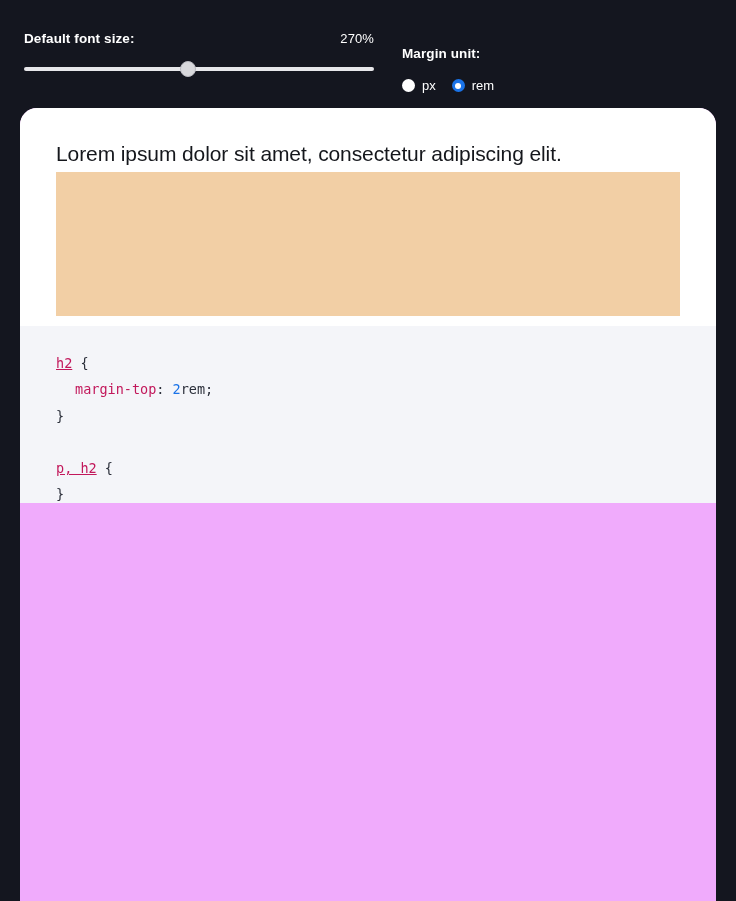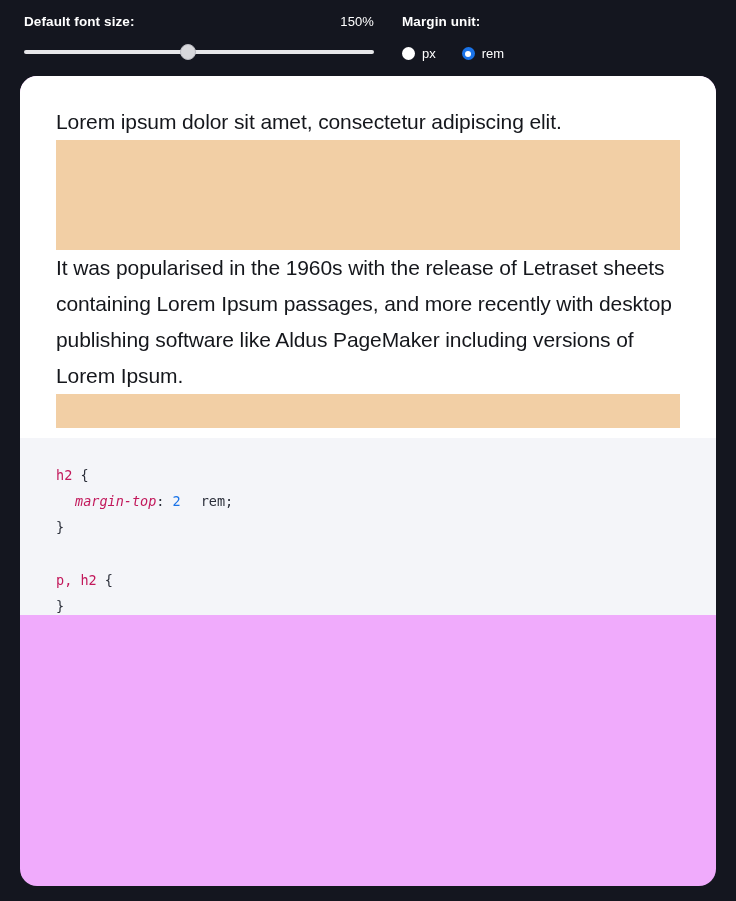--- a/index.html
+++ b/index.html
@@ -11,21 +11,21 @@
     width: 736px;
     height: 901px;
     background: #14161f;
     font-family: "Liberation Sans", sans-serif;
     overflow: hidden;
   }
 
   
   .controls {
     display: flex;
-    align-items: flex-start;
+    align-items: center;
     padding: 14px 32px 0 24px;
     color: #ffffff;
   }
   .controls-left {
     width: 350px;
     flex: 0 0 350px;
   }
   .slider-head {
     display: flex;
     justify-content: space-between;
@@ -58,31 +58,32 @@
     left: 156px;
     width: 16px;
     height: 16px;
     border-radius: 50%;
     background: #d8d8dc;
     border: 1px solid #b9b9c0;
   }
   .controls-right {
     margin-left: 28px;
     color: #ffffff;
+    margin-top: 32px;
   }
   .radio-title {
     font-size: 13.5px;
     font-weight: bold;
     letter-spacing: .1px;
   }
   .radio-row {
     margin-top: 17px;
     display: flex;
     align-items: center;
-    gap: 26px;
+    gap: 16px;
   }
   .radio-item {
     display: flex;
     align-items: center;
     gap: 7px;
     font-size: 13px;
     color: #ffffff;
   }
   .radio-dot {
     width: 13px;
@@ -145,37 +146,37 @@
   
   .code {
     background: #f4f5f9;
     padding: 24px 36px 30px 36px;
     font-family: "DejaVu Sans Mono", monospace;
     font-size: 13.5px;
     line-height: 1.95;
     color: #2b2f3a;
     height: 177px;
   }
-  .code .sel { color: #c2185b; }
-  .code .prop { color: #c2185b; font-style: italic; }
+  .code .sel { color: #c2185b; text-decoration: underline; }
+  .code .prop { color: #c2185b; }
   .code .num { color: #1a73e8; }
-  .code .unit { color: #2b2f3a; margin-left: 20px; }
+  .code .unit { color: #2b2f3a; }
   .code .punc { color: #2b2f3a; }
   .code-line { white-space: pre; }
   .indent { padding-left: 19px; }
 </style>
 </head>
 <body>
 
 <div class="controls">
 
   <div class="controls-left">
     <div class="slider-head">
       <span>Default font size:</span>
-      <span class="slider-value">150%</span>
+      <span class="slider-value">270%</span>
     </div>
     <div class="slider-wrap">
       <div class="slider-track"></div>
       <div class="slider-thumb"></div>
     </div>
   </div>
 
   <div class="controls-right">
     <div class="radio-title">Margin unit:</div>
     <div class="radio-row">
@@ -192,21 +193,20 @@
 
 </div>
 
 <div class="card">
 
   <div class="preview">
     <p>Lorem ipsum dolor sit amet, consectetur adipiscing elit.</p>
     <div class="margin-bar"></div>
     <div class="margin-bar tall"></div>
     <div class="margin-bar"></div>
-    <p>It was popularised in the 1960s with the release of Letraset sheets containing Lorem Ipsum passages, and more recently with desktop publishing software like Aldus PageMaker including versions of Lorem Ipsum.</p>
     <div class="margin-bar"></div>
   </div>
 
   <div class="code">
     <div class="code-line"><span class="sel">h2</span><span class="punc"> {</span></div>
     <div class="code-line indent"><span class="prop">margin-top</span><span class="punc">: </span><span class="num">2</span><span class="unit">rem;</span></div>
     <div class="code-line"><span class="punc">}</span></div>
     <div class="code-line">&nbsp;</div>
     <div class="code-line"><span class="sel">p, h2</span><span class="punc"> {</span></div>
     <div class="code-line"><span class="punc">}</span></div>

